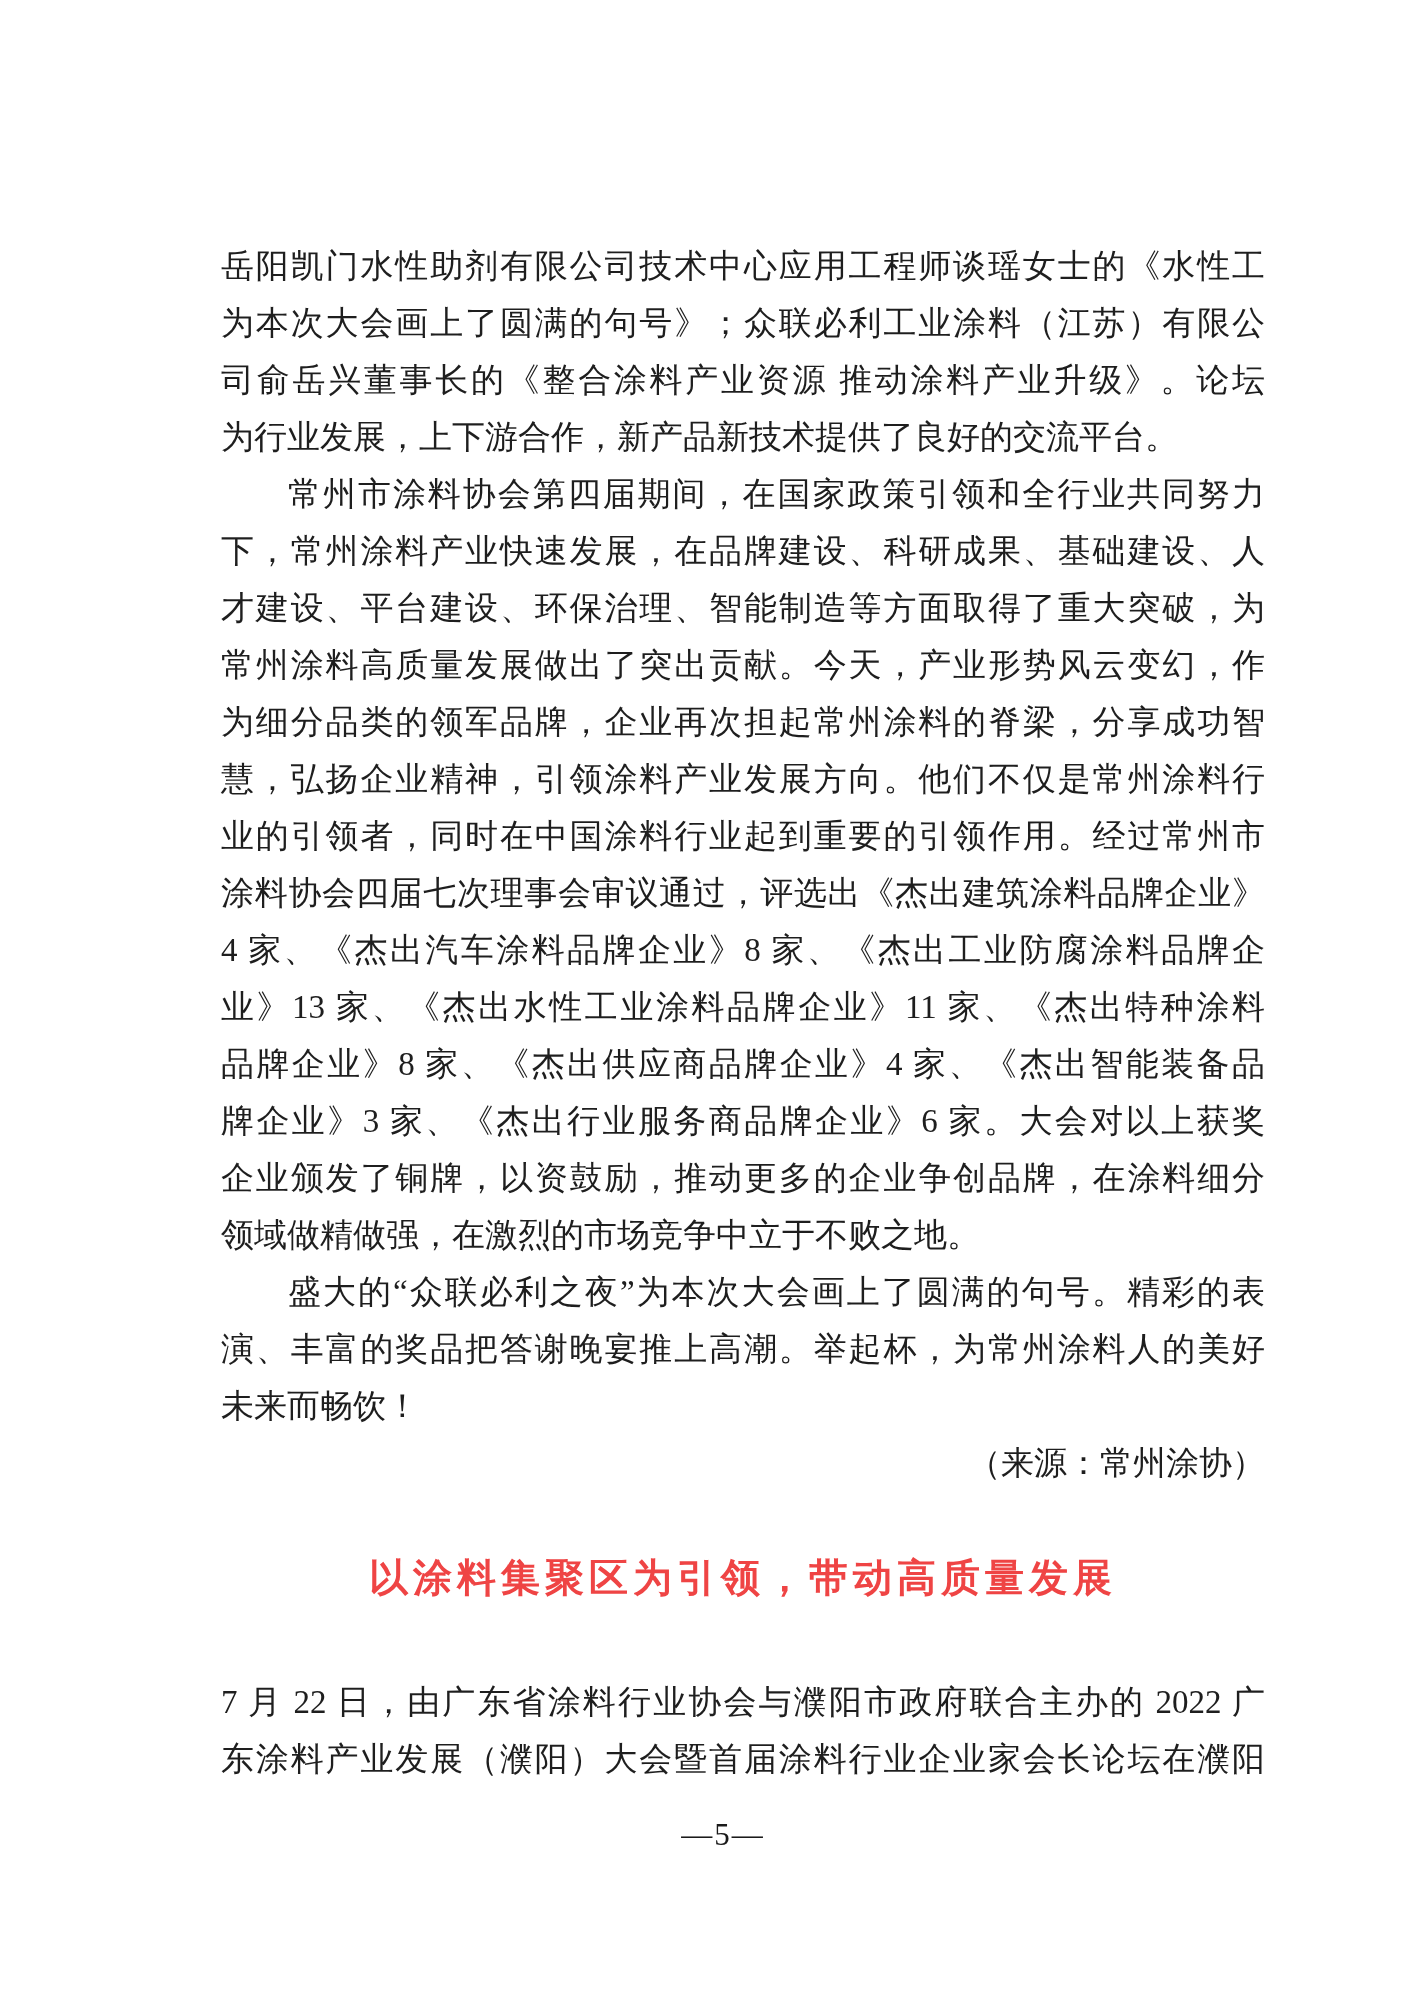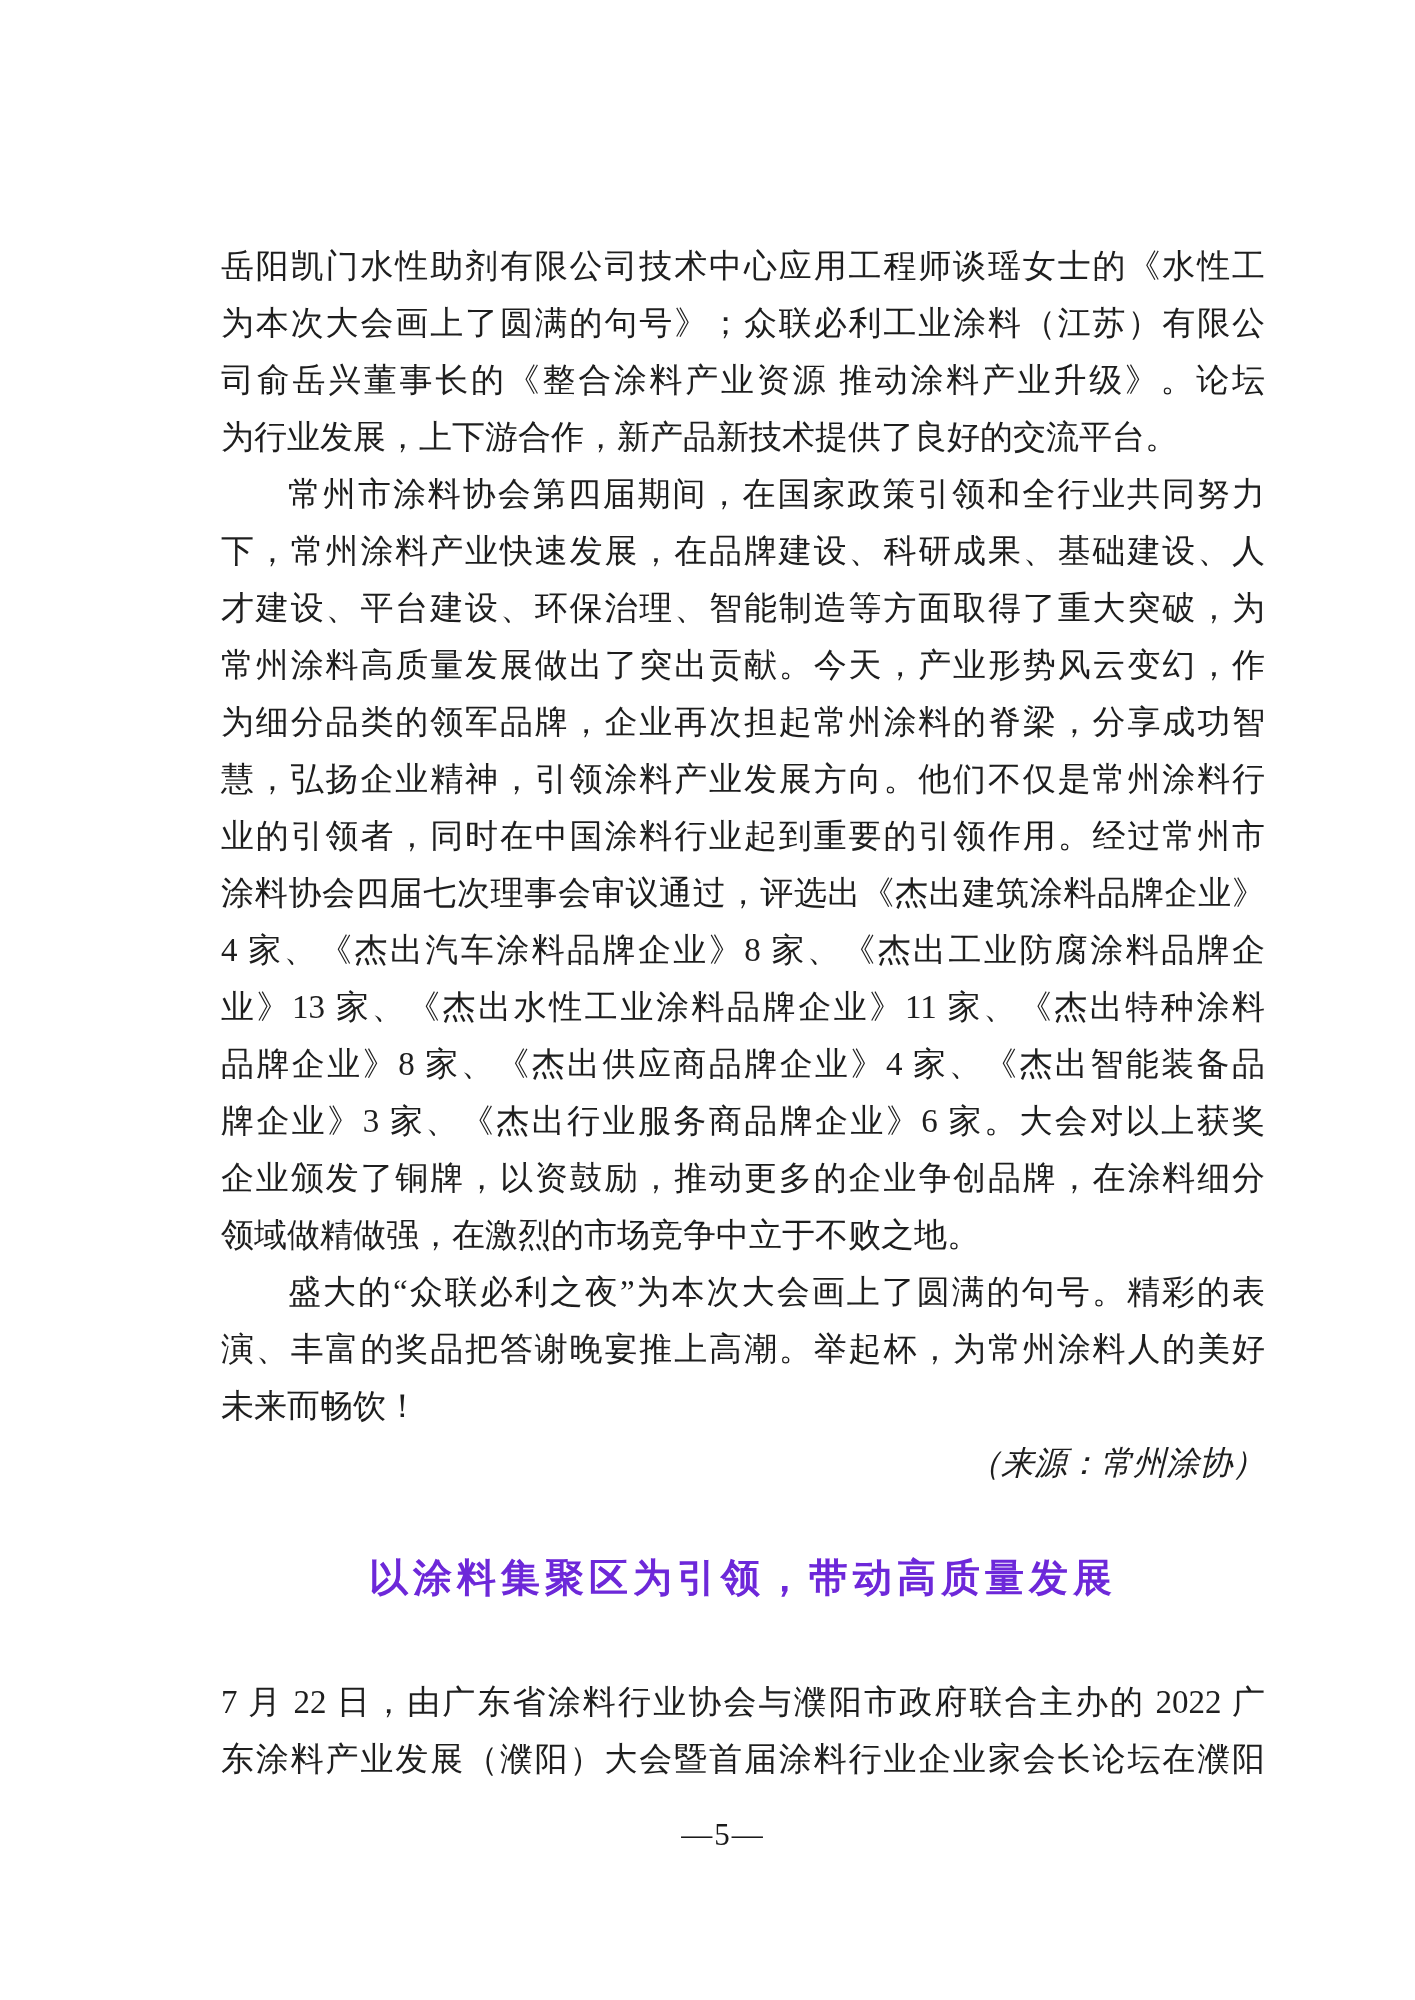--- a/index.html
+++ b/index.html
@@ -32,35 +32,34 @@
     text-align-last: justify;
     text-justify: inter-character;
     white-space: nowrap;       
     white-space: normal;       
   }
   .line.no-stretch { text-align-last: left; }
   .line.indent { text-indent: 67px; }
   .source-line {
     text-align: center;
     text-align-last: right;
-    font-style: italic;
   }
   .section-heading {
     position: absolute;
     left: 190px;
     top: 1549px;
     width: 1044px;
     margin: 0;
     text-align: center;
     text-align-last: center;
     font-size: 39px;
     font-weight: 700;
     line-height: 57px;
     letter-spacing: 5px;
-    color: #6d28d9;
+    color: #ef4444;
     font-family: "Liberation Serif", "DejaVu Serif", serif;
   }
   .page-number {
     position: absolute;
     left: 0;
     top: 1806px;
     width: 100%;
     text-align: center;
     font-size: 31px;
     line-height: 57px;

